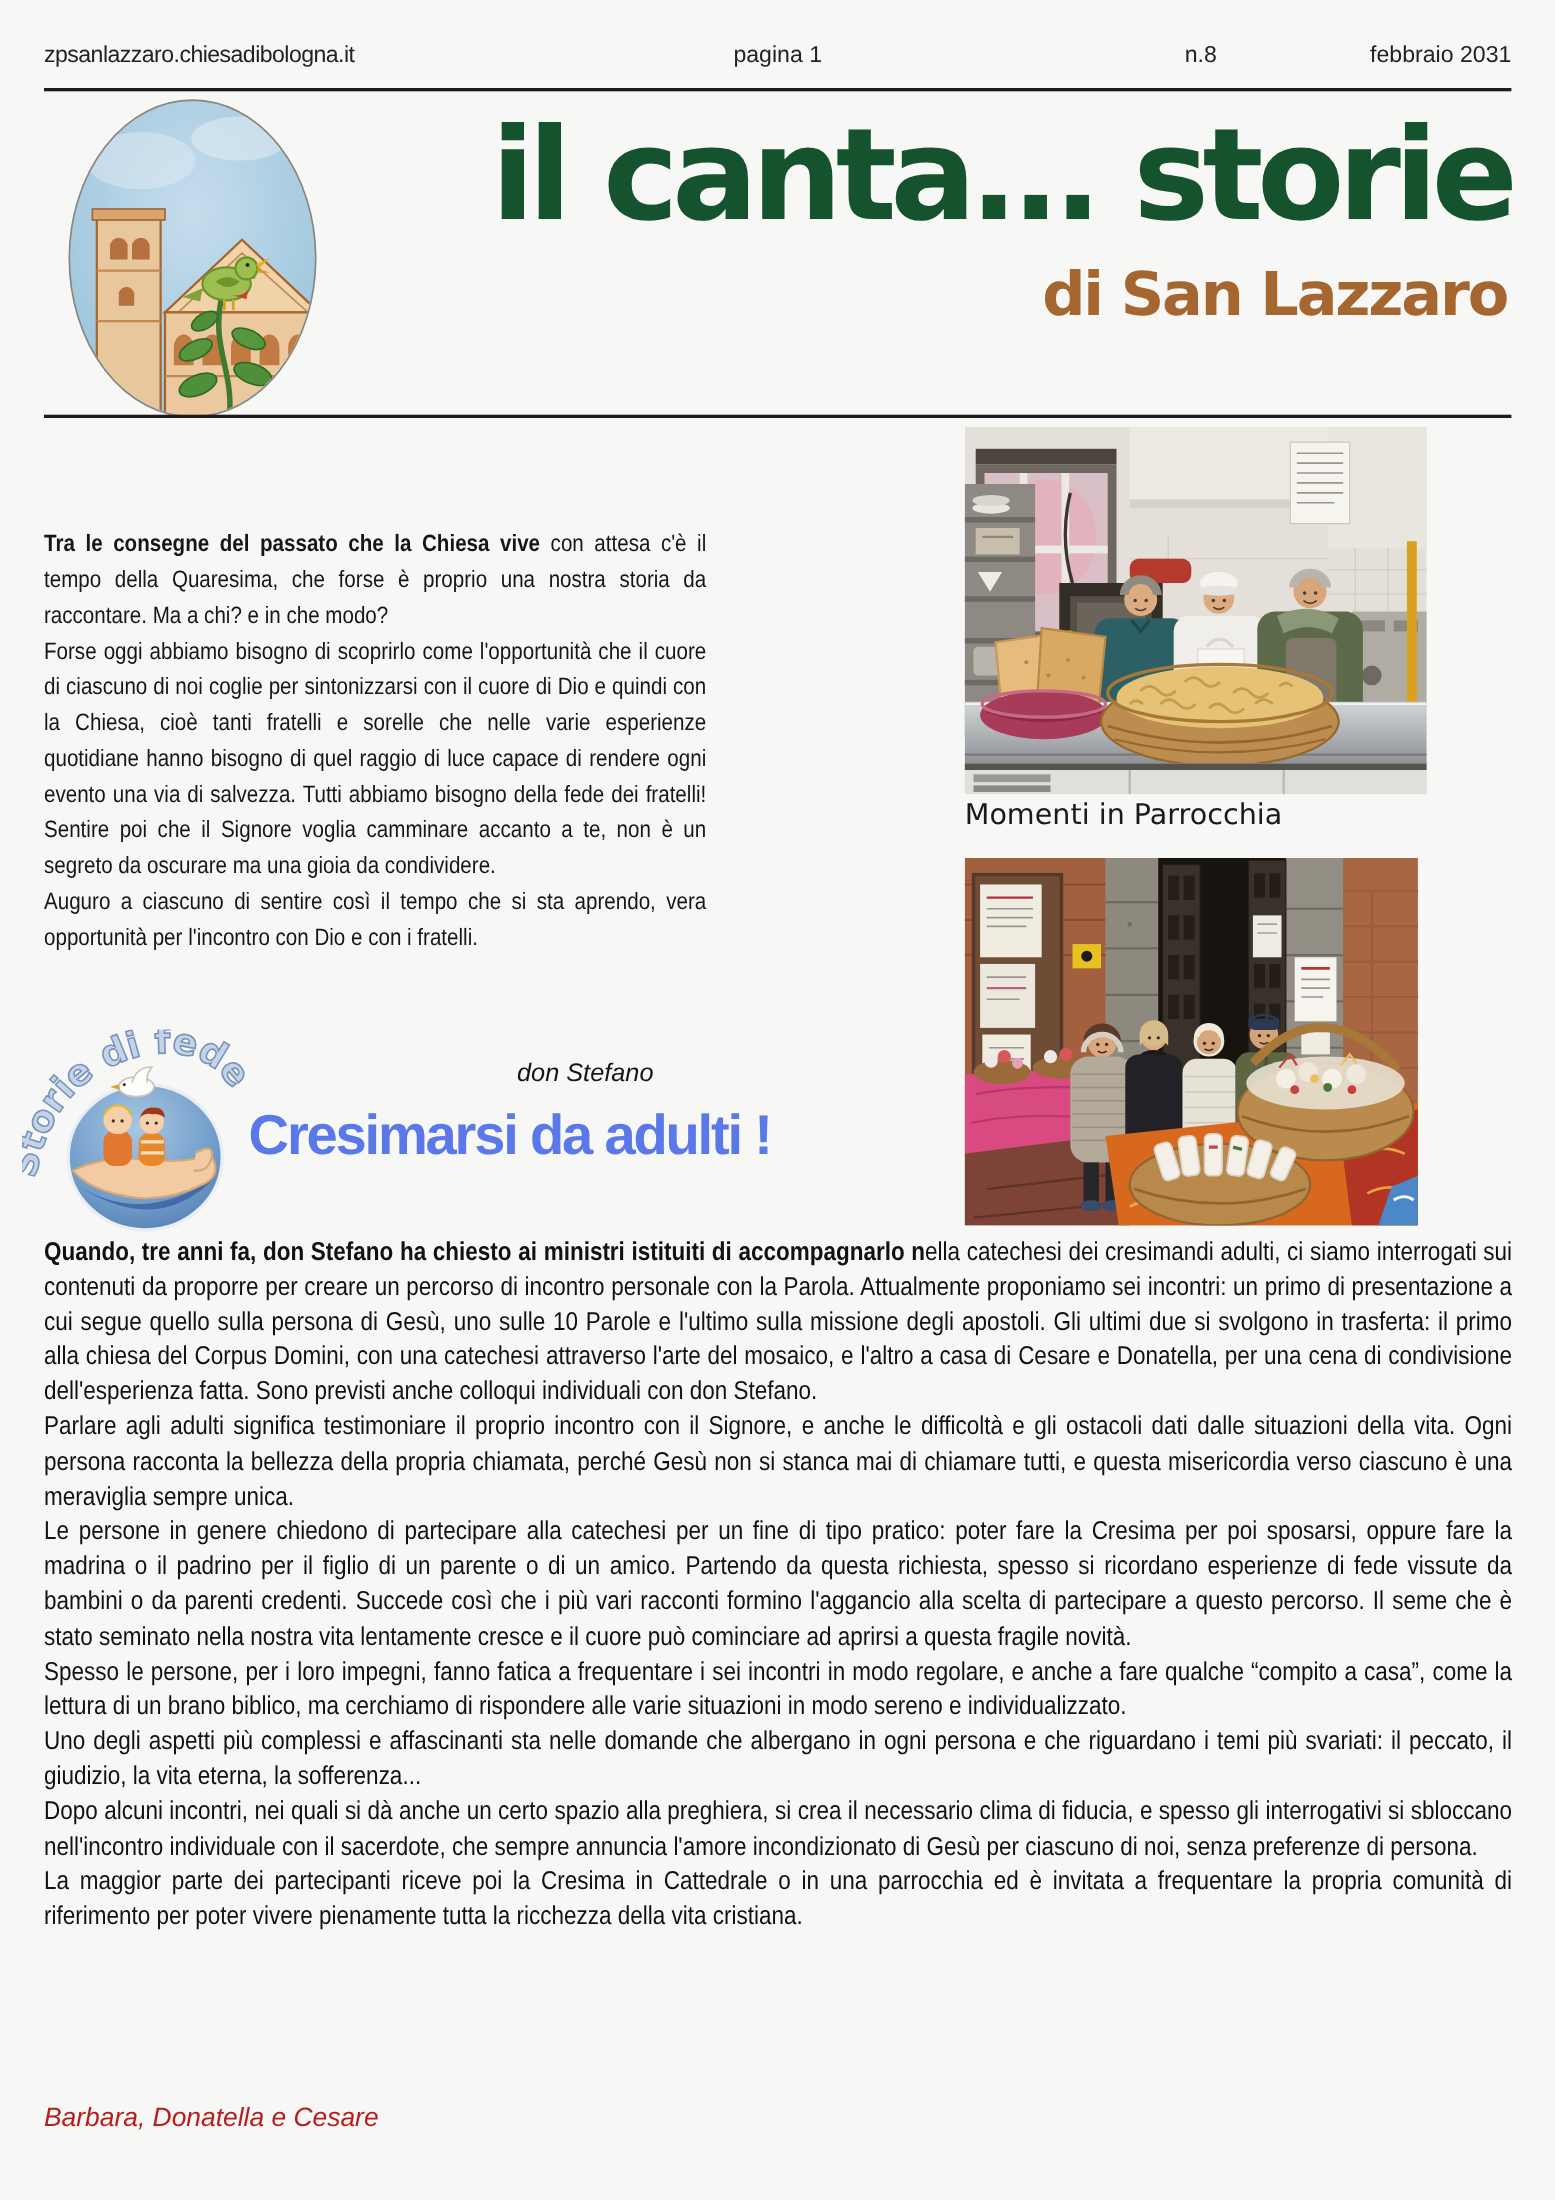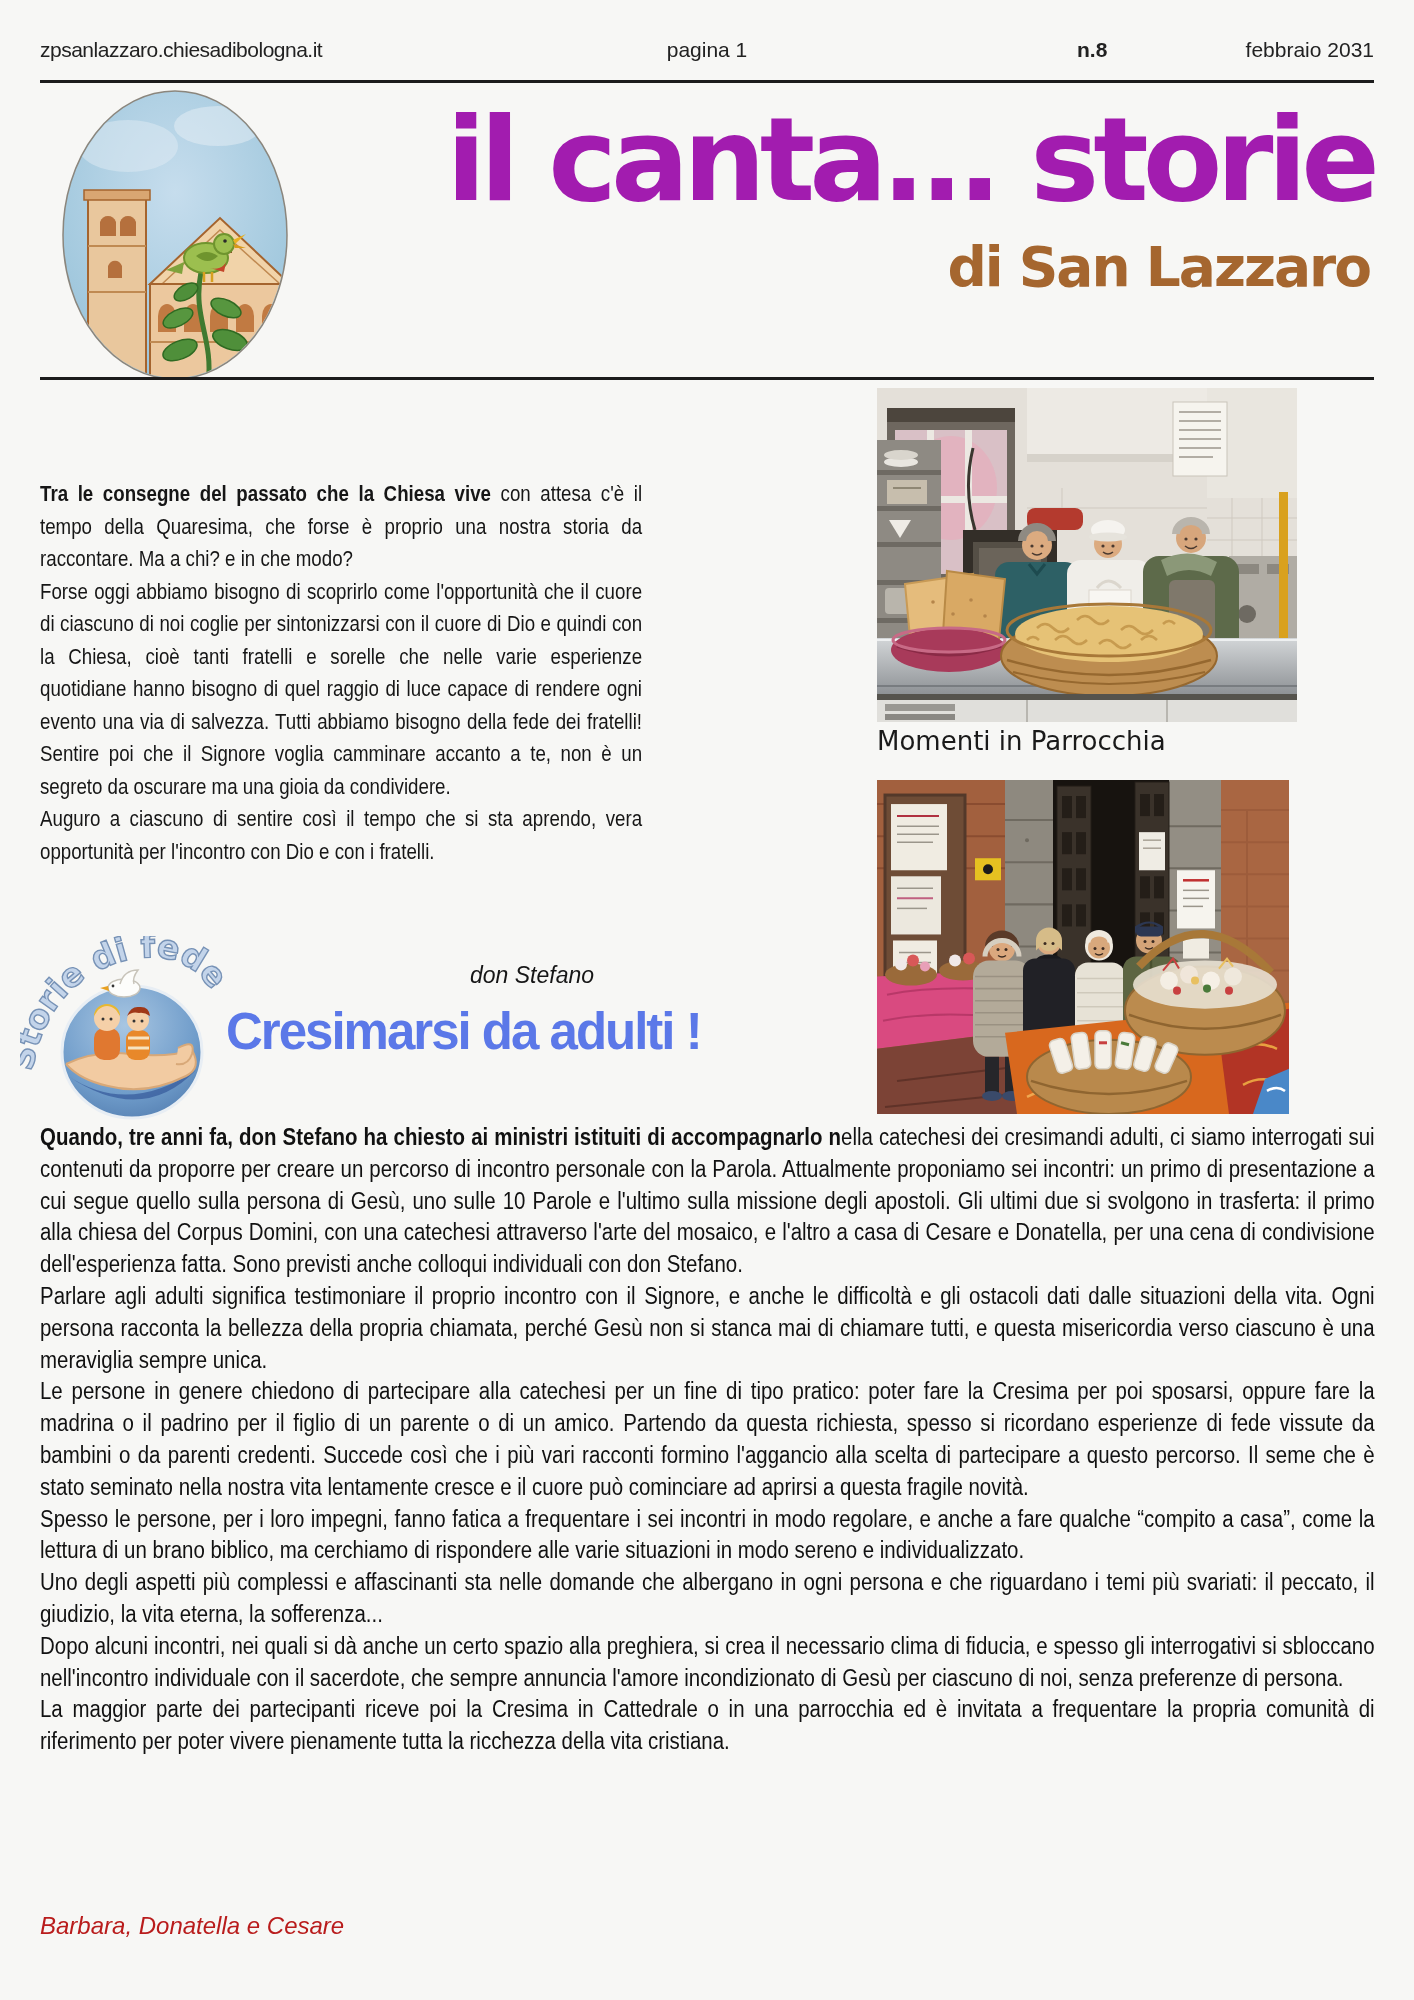--- a/index.html
+++ b/index.html
@@ -6,29 +6,29 @@
   body{
     width:1414px;height:2000px;position:relative;overflow:hidden;
     background:#f7f7f5;color:#1b1b1b;
     font-family:"Liberation Sans",sans-serif;
   }
   .page{position:absolute;inset:0;}
   
   .tophdr{position:absolute;top:38px;left:40px;right:40px;height:26px;font-size:21px;color:#222;}
   .tophdr .site{position:absolute;left:0;top:0;letter-spacing:-0.5px;}
   .tophdr .pg{position:absolute;left:50%;transform:translateX(-50%);top:0;}
-  .tophdr .iss{position:absolute;left:1037px;top:0;font-weight:bold;}
+  .tophdr .iss{position:absolute;left:1037px;top:0;}
   .tophdr .dt{position:absolute;right:0;top:0;}
   .rule{position:absolute;left:40px;width:1334px;height:3px;background:#1c1c1c;}
   
   .logo-wrap{position:absolute;left:58px;top:86px;width:234px;height:298px;}
   .nl-title{
     position:absolute;right:40px;top:102px;white-space:nowrap;
     font-family:"DejaVu Sans",sans-serif;font-weight:800;font-size:116px;line-height:1;
-    color:#a21caf;letter-spacing:-6px;
+    color:#14532d;letter-spacing:-6px;
   }
   .nl-sub{
     position:absolute;right:44px;top:240px;white-space:nowrap;
     font-family:"DejaVu Sans",sans-serif;font-weight:700;font-size:55px;line-height:1;
     color:#a5662f;letter-spacing:-2px;
   }
   
   .h-purple{
     position:absolute;left:40px;top:392px;white-space:nowrap;
     font-family:"DejaVu Sans",sans-serif;font-weight:800;font-size:53px;line-height:1.1;

